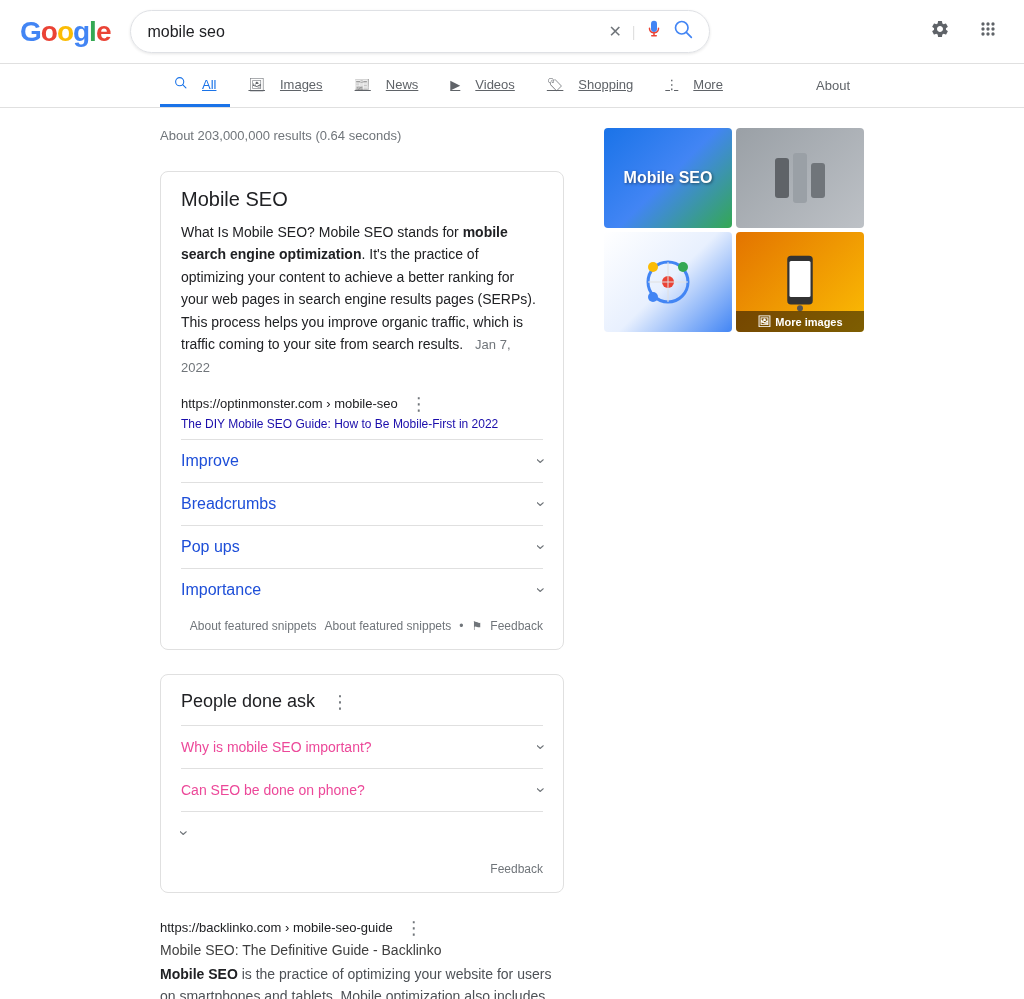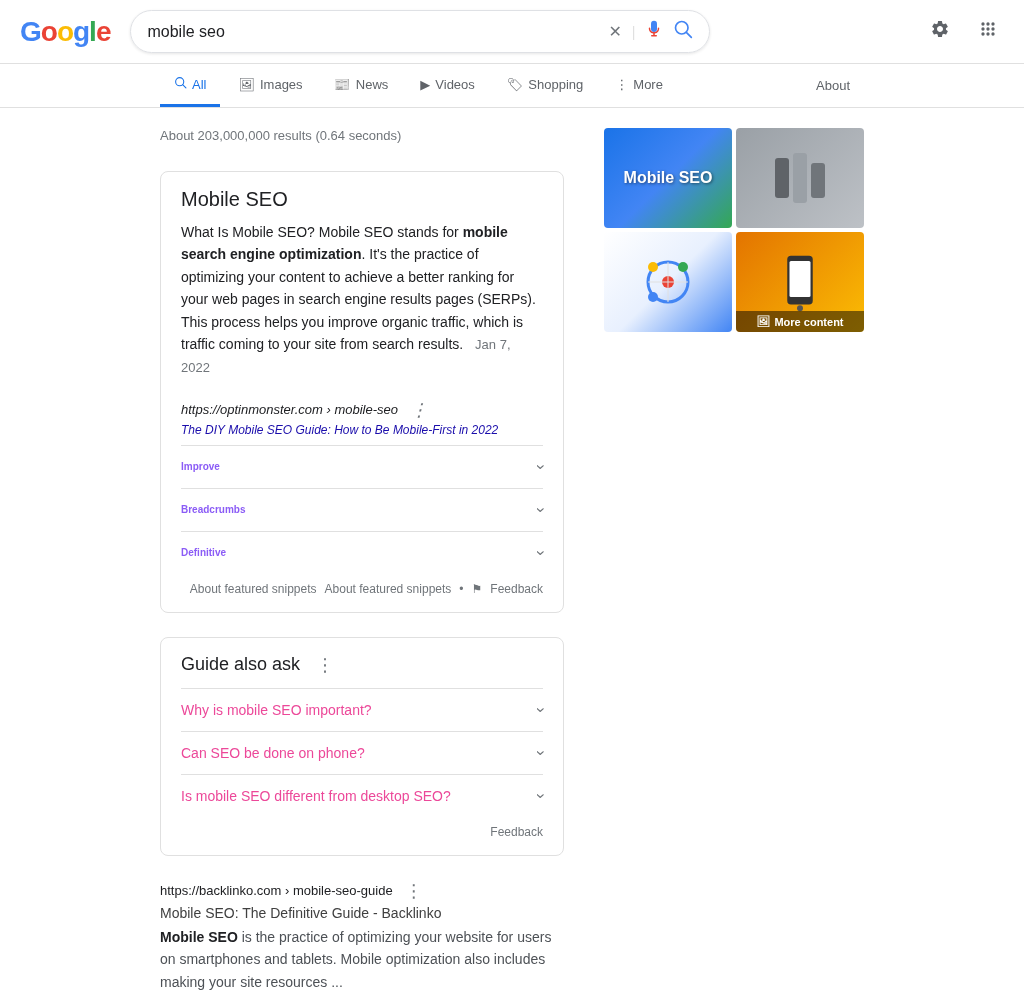--- a/index.html
+++ b/index.html
@@ -78,27 +78,28 @@
     #nav-tabs {
       display: flex;
       align-items: center;
       padding: 0 160px;
       border-bottom: 1px solid #e0e0e0;
       gap: 4px;
     }
     .nav-tab {
       display: flex;
       align-items: center;
-      gap: 5px;
+      gap: 15px;
       padding: 12px 14px;
       cursor: pointer;
       color: #5f6368;
       font-size: 13px;
       border-bottom: 3px solid transparent;
       white-space: nowrap;
+      text-decoration: underline;
     }
     .nav-tab.active {
       color: #1a73e8;
       border-bottom: 3px solid #1a73e8;
     }
     .nav-tab-icon { font-size: 13px; }
     .tools-tab {
       margin-left: auto;
       padding: 12px 14px;
       cursor: pointer;
@@ -162,21 +163,21 @@
 
     
     .accordion-item {
       border-top: 1px solid #e0e0e0;
       padding: 12px 0;
       display: flex;
       justify-content: space-between;
       align-items: center;
       cursor: pointer;
     }
-    .accordion-label { font-size: 10px; color: #8b5cf6; font-weight: 700; }
+    .accordion-label { font-size: 16px; color: #1d4ed8; font-weight: 400; }
     .chevron { color: #70757a; font-size: 16px; }
 
     
     #people-also-ask {
       border: 1px solid #e0e0e0;
       border-radius: 8px;
       padding: 16px 20px;
       margin-bottom: 24px;
     }
     .paa-header {
@@ -378,68 +379,71 @@
 
     <div id="results-count">About 203,000,000 results (0.64 seconds)</div>
 
     <div id="featured-snippet">
       <h2>Mobile SEO</h2>
       <p>
         What Is Mobile SEO? Mobile SEO stands for <b>mobile search engine optimization</b>. It's the practice of optimizing your content to achieve a better ranking for your web pages in search engine results pages (SERPs). This process helps you improve organic traffic, which is traffic coming to your site from search results.
         <span class="snippet-date">Jan 7, 2022</span>
       </p>
 
-      <div style="margin-top: 20px; font-style: italic;">
+      <div style="margin-top: 14px;">
         <div class="result-url-line">
           <span class="result-url-text">https://optinmonster.com › mobile-seo</span>
           <span class="three-dots">⋮</span>
         </div>
         <a class="snippet-link" href="#">The DIY Mobile SEO Guide: How to Be Mobile-First in 2022</a>
       </div>
 
       <div id="accordion-container">
           <div class="accordion-item">
             <span class="accordion-label">Improve</span>
             <span class="chevron" style="transform:rotate(90deg); display:inline-block;">›</span>
           </div>
           <div class="accordion-item">
             <span class="accordion-label">Breadcrumbs</span>
             <span class="chevron" style="transform:rotate(90deg); display:inline-block;">›</span>
           </div>
           <div class="accordion-item">
-            <span class="accordion-label">Definitive</span>
+            <span class="accordion-label">Pop ups</span>
+            <span class="chevron" style="transform:rotate(90deg); display:inline-block;">›</span>
+          </div>
+          <div class="accordion-item">
+            <span class="accordion-label">Importance</span>
             <span class="chevron" style="transform:rotate(90deg); display:inline-block;">›</span>
           </div>
         </div>
 
       <div class="snippet-about">
         <span style="color:#70757a; display:flex; align-items:center; gap:4px;">About featured snippets</span>
         <span>About featured snippets</span>
         <span style="color:#70757a">•</span>
         <span>⚑</span>
         <span>Feedback</span>
       </div>
     </div>
 
     <div id="people-also-ask">
       <div class="paa-header">
-        <span>Guide also ask</span>
+        <span>People done ask</span>
         <span class="three-dots">⋮</span>
       </div>
       <div id="paa-items-container">
           <div class="paa-item">
             <span class="paa-question">Why is mobile SEO important?</span>
             <span class="chevron" style="transform:rotate(90deg); display:inline-block; color:#70757a;">›</span>
           </div>
           <div class="paa-item">
             <span class="paa-question">Can SEO be done on phone?</span>
             <span class="chevron" style="transform:rotate(90deg); display:inline-block; color:#70757a;">›</span>
           </div>
           <div class="paa-item">
-            <span class="paa-question">Is mobile SEO different from desktop SEO?</span>
             <span class="chevron" style="transform:rotate(90deg); display:inline-block; color:#70757a;">›</span>
           </div>
         </div>
       <div class="paa-feedback">Feedback</div>
     </div>
 
     <div id="search-results-container">
         <div class="search-result">
     <div class="result-url-line">
       <span class="result-url-text">https://backlinko.com › mobile-seo-guide</span>
@@ -477,19 +481,19 @@
         </svg>
       </div>
       <div class="img-thumb img-thumb-4" style="position:relative;">
         <svg width="50" height="60" viewBox="0 0 50 80">
           <rect x="8" y="5" width="34" height="65" rx="5" fill="#333"></rect>
           <rect x="11" y="12" width="28" height="48" rx="2" fill="#fff"></rect>
           <circle cx="25" cy="75" r="4" fill="#555"></circle>
         </svg>
         <div class="more-images-overlay">
           <span>🖼</span>
-          <span>More content</span>
+          <span>More images</span>
         </div>
       </div>
     </div>
   </div>
 
 </div>
 
 </body></html>

